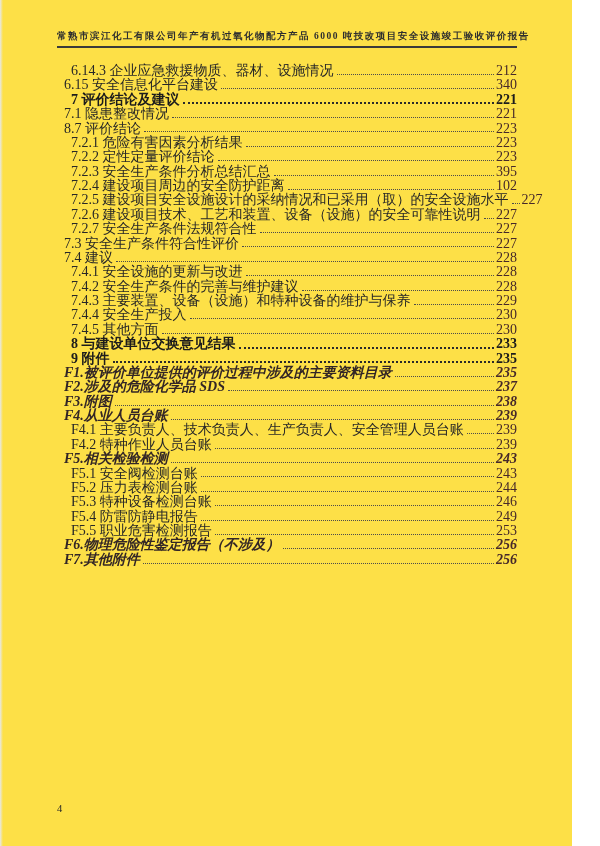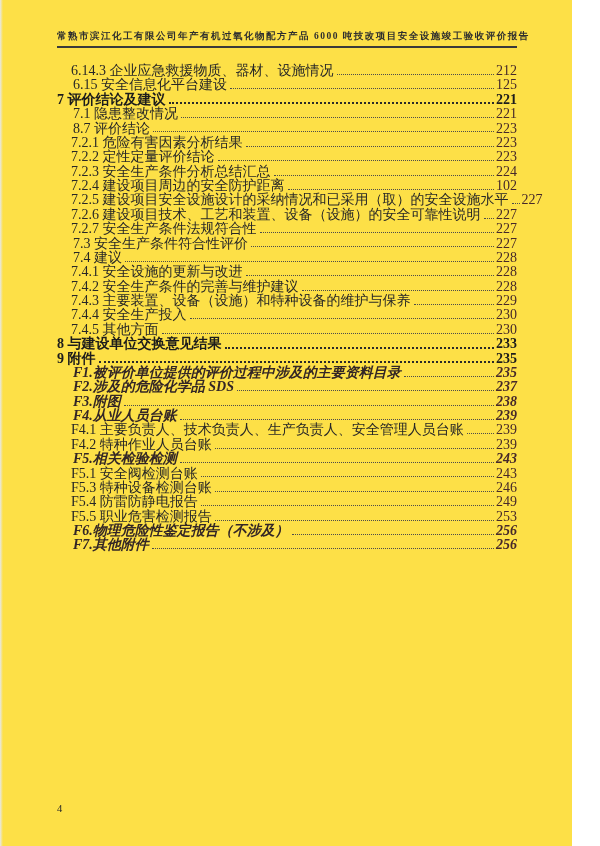--- a/index.html
+++ b/index.html
@@ -61,22 +61,22 @@
     flex: 1 1 auto;
     align-self: flex-end;
     border-bottom: 1.4px dotted #4c4c4c;
     margin: 0 2px 3.5px 3px;
     min-width: 8px;
   }
   .toc-row .pagenum {
     flex: 0 0 auto;
     color: #46282a;
   }
-  .lvl-1 { margin-left: 0; }
-  .lvl-2 { margin-left: 16px; }
+  .lvl-1 { margin-left: 14px; }
+  .lvl-2 { margin-left: 7px; }
   .lvl-3 { margin-left: 14px; }
   .style-bold { font-weight: bold; }
   .style-bold .label, .style-bold .pagenum { color: #1c1c1c; }
   .style-bold .dots { border-bottom: 2px dotted #2a2a2a; margin-bottom: 3px; }
   .style-kai { font-weight: bold; font-style: italic; }
   .style-kai .label { color: #332626; }
   .footer {
     position: absolute;
     left: 57px;
     top: 803px;
@@ -94,21 +94,21 @@
 
   <div class="toc" id="toc">
       <div class="toc-row lvl-3 style-normal">
     <span class="label">6.14.3 企业应急救援物质、器材、设施情况</span>
     <span class="dots"></span>
     <span class="pagenum">212</span>
   </div>
       <div class="toc-row lvl-2 style-normal">
     <span class="label">6.15 安全信息化平台建设</span>
     <span class="dots"></span>
-    <span class="pagenum">125</span>
+    <span class="pagenum">340</span>
   </div>
       <div class="toc-row lvl-1 style-bold">
     <span class="label">7 评价结论及建议</span>
     <span class="dots"></span>
     <span class="pagenum">221</span>
   </div>
       <div class="toc-row lvl-2 style-normal">
     <span class="label">7.1 隐患整改情况</span>
     <span class="dots"></span>
     <span class="pagenum">221</span>
@@ -124,21 +124,21 @@
     <span class="pagenum">223</span>
   </div>
       <div class="toc-row lvl-3 style-normal">
     <span class="label">7.2.2 定性定量评价结论</span>
     <span class="dots"></span>
     <span class="pagenum">223</span>
   </div>
       <div class="toc-row lvl-3 style-normal">
     <span class="label">7.2.3 安全生产条件分析总结汇总</span>
     <span class="dots"></span>
-    <span class="pagenum">224</span>
+    <span class="pagenum">395</span>
   </div>
       <div class="toc-row lvl-3 style-normal">
     <span class="label">7.2.4 建设项目周边的安全防护距离</span>
     <span class="dots"></span>
     <span class="pagenum">102</span>
   </div>
       <div class="toc-row lvl-3 style-normal">
     <span class="label">7.2.5 建设项目安全设施设计的采纳情况和已采用（取）的安全设施水平</span>
     <span class="dots"></span>
     <span class="pagenum">227</span>
@@ -232,20 +232,25 @@
     <span class="label">F5.相关检验检测</span>
     <span class="dots"></span>
     <span class="pagenum">243</span>
   </div>
       <div class="toc-row lvl-3 style-normal">
     <span class="label">F5.1 安全阀检测台账</span>
     <span class="dots"></span>
     <span class="pagenum">243</span>
   </div>
       <div class="toc-row lvl-3 style-normal">
+    <span class="label">F5.2 压力表检测台账</span>
+    <span class="dots"></span>
+    <span class="pagenum">244</span>
+  </div>
+      <div class="toc-row lvl-3 style-normal">
     <span class="label">F5.3 特种设备检测台账</span>
     <span class="dots"></span>
     <span class="pagenum">246</span>
   </div>
       <div class="toc-row lvl-3 style-normal">
     <span class="label">F5.4 防雷防静电报告</span>
     <span class="dots"></span>
     <span class="pagenum">249</span>
   </div>
       <div class="toc-row lvl-3 style-normal">

